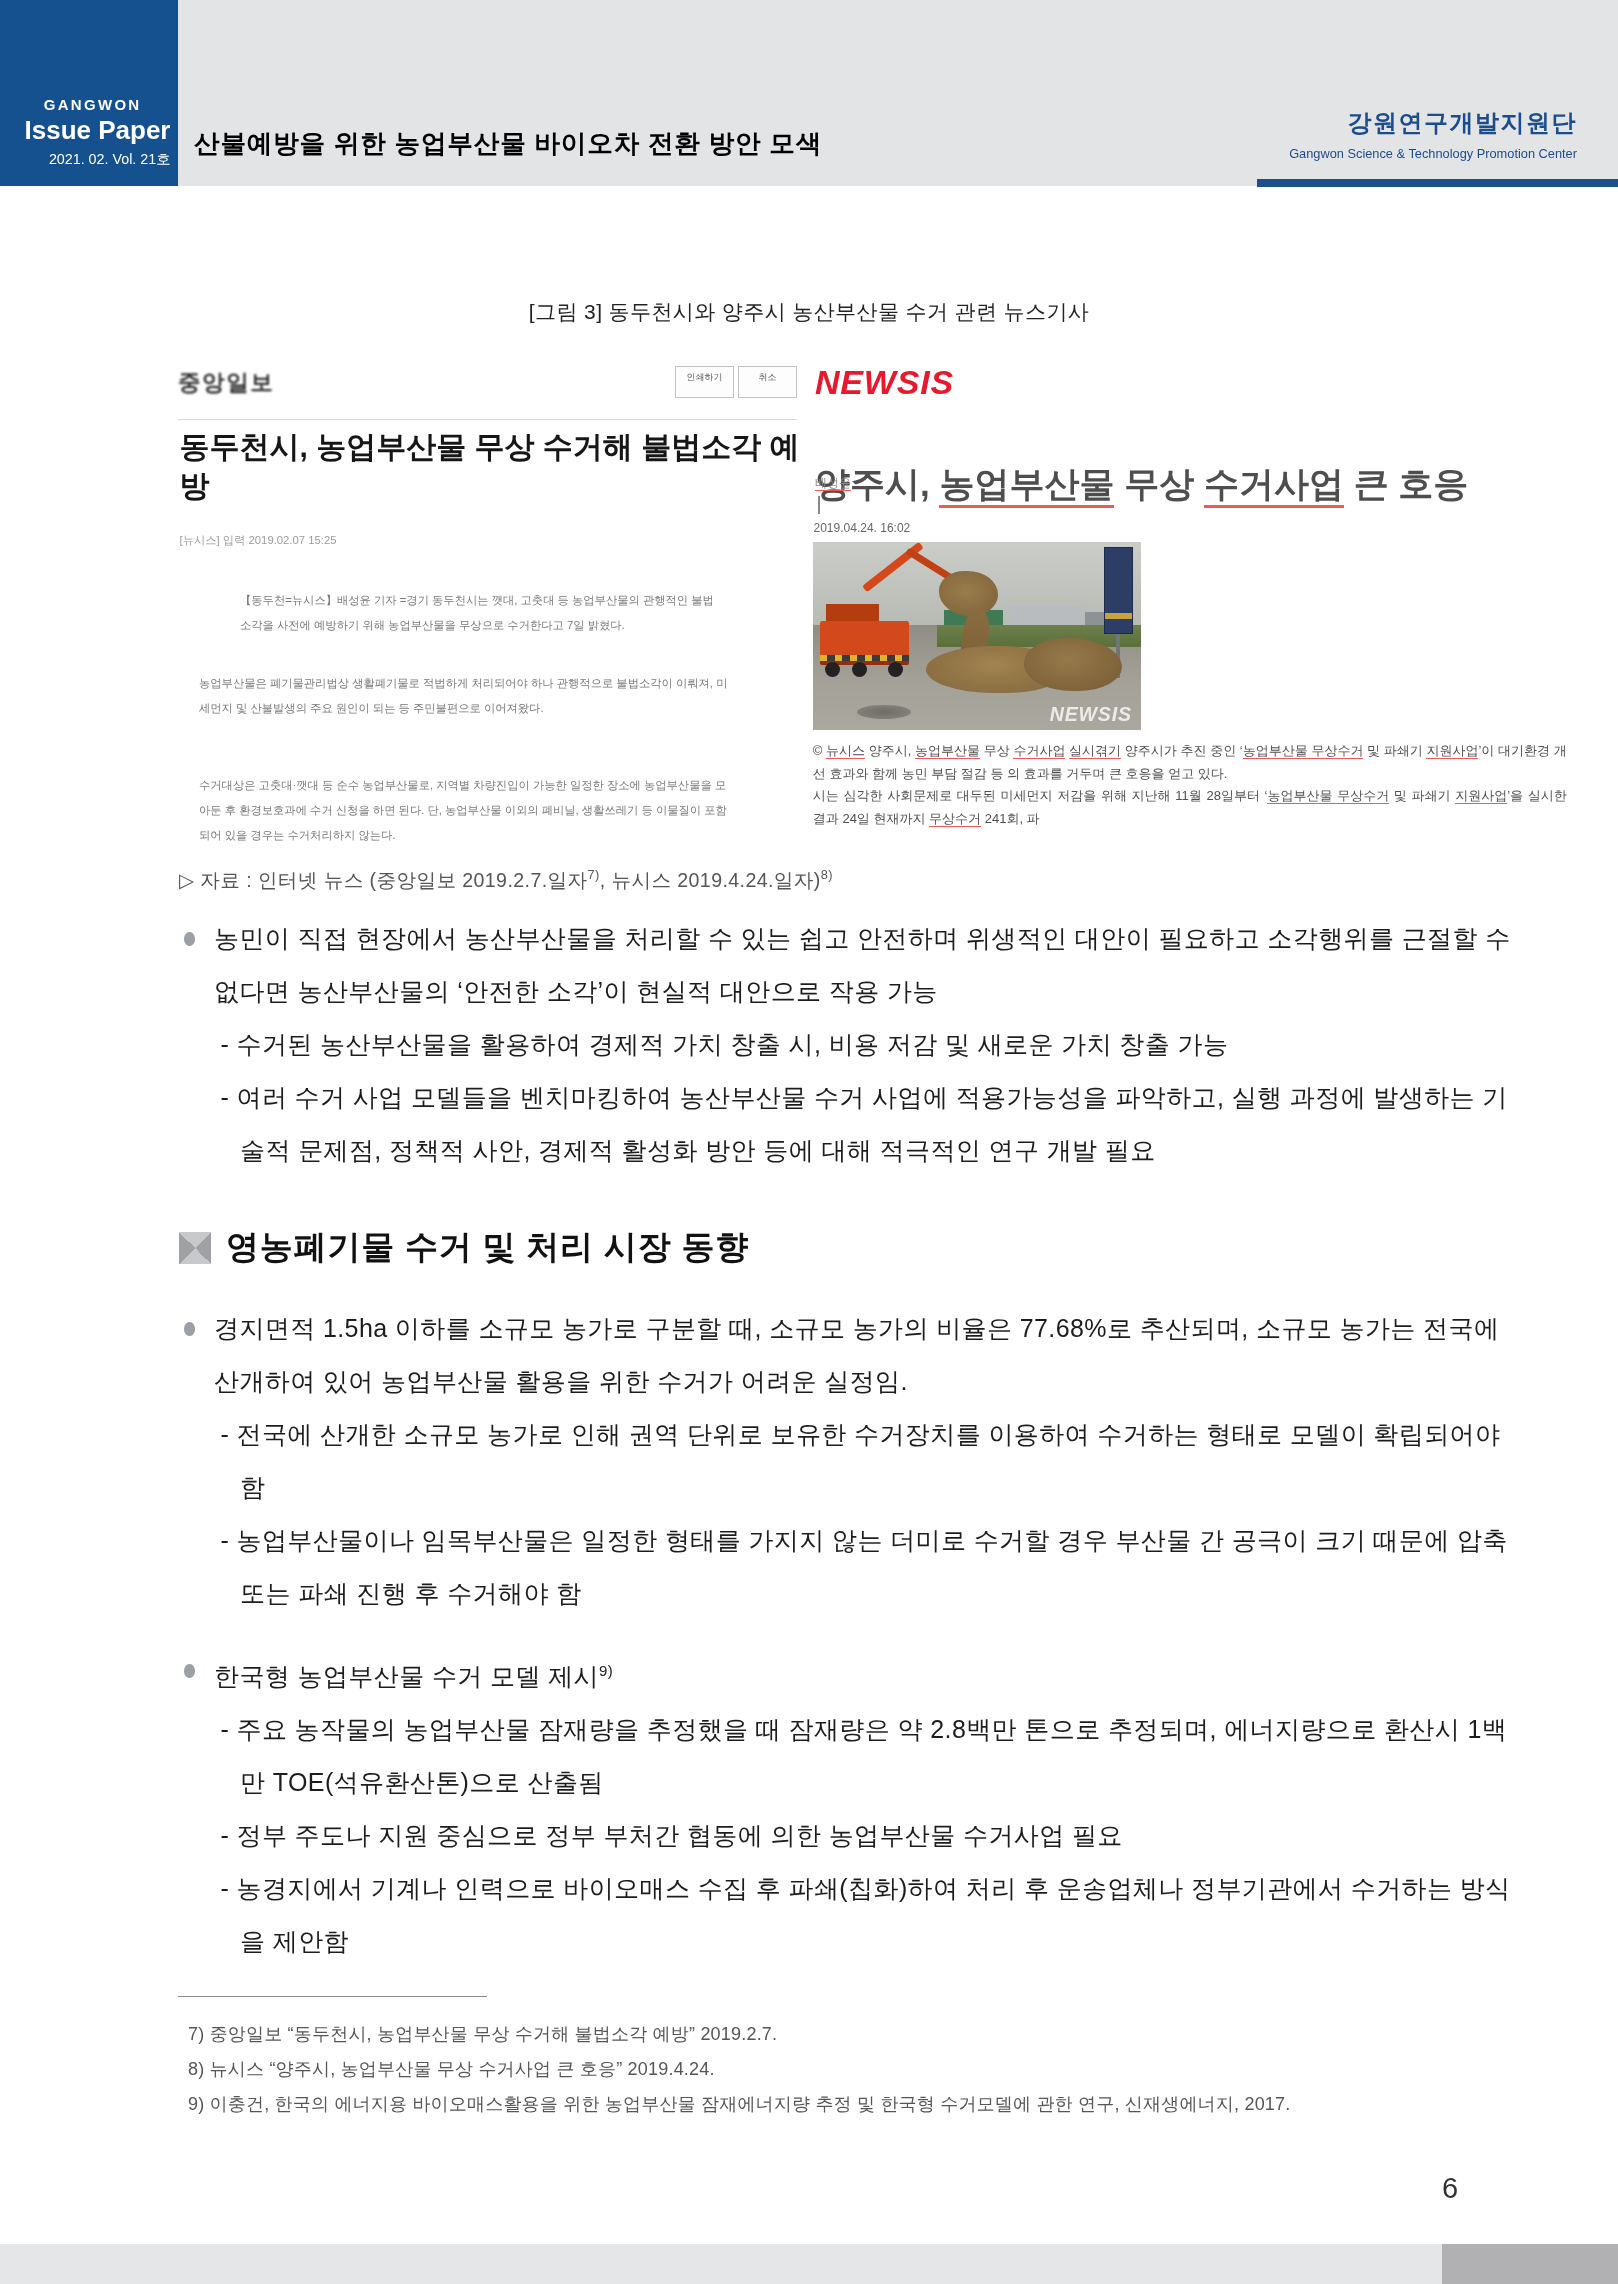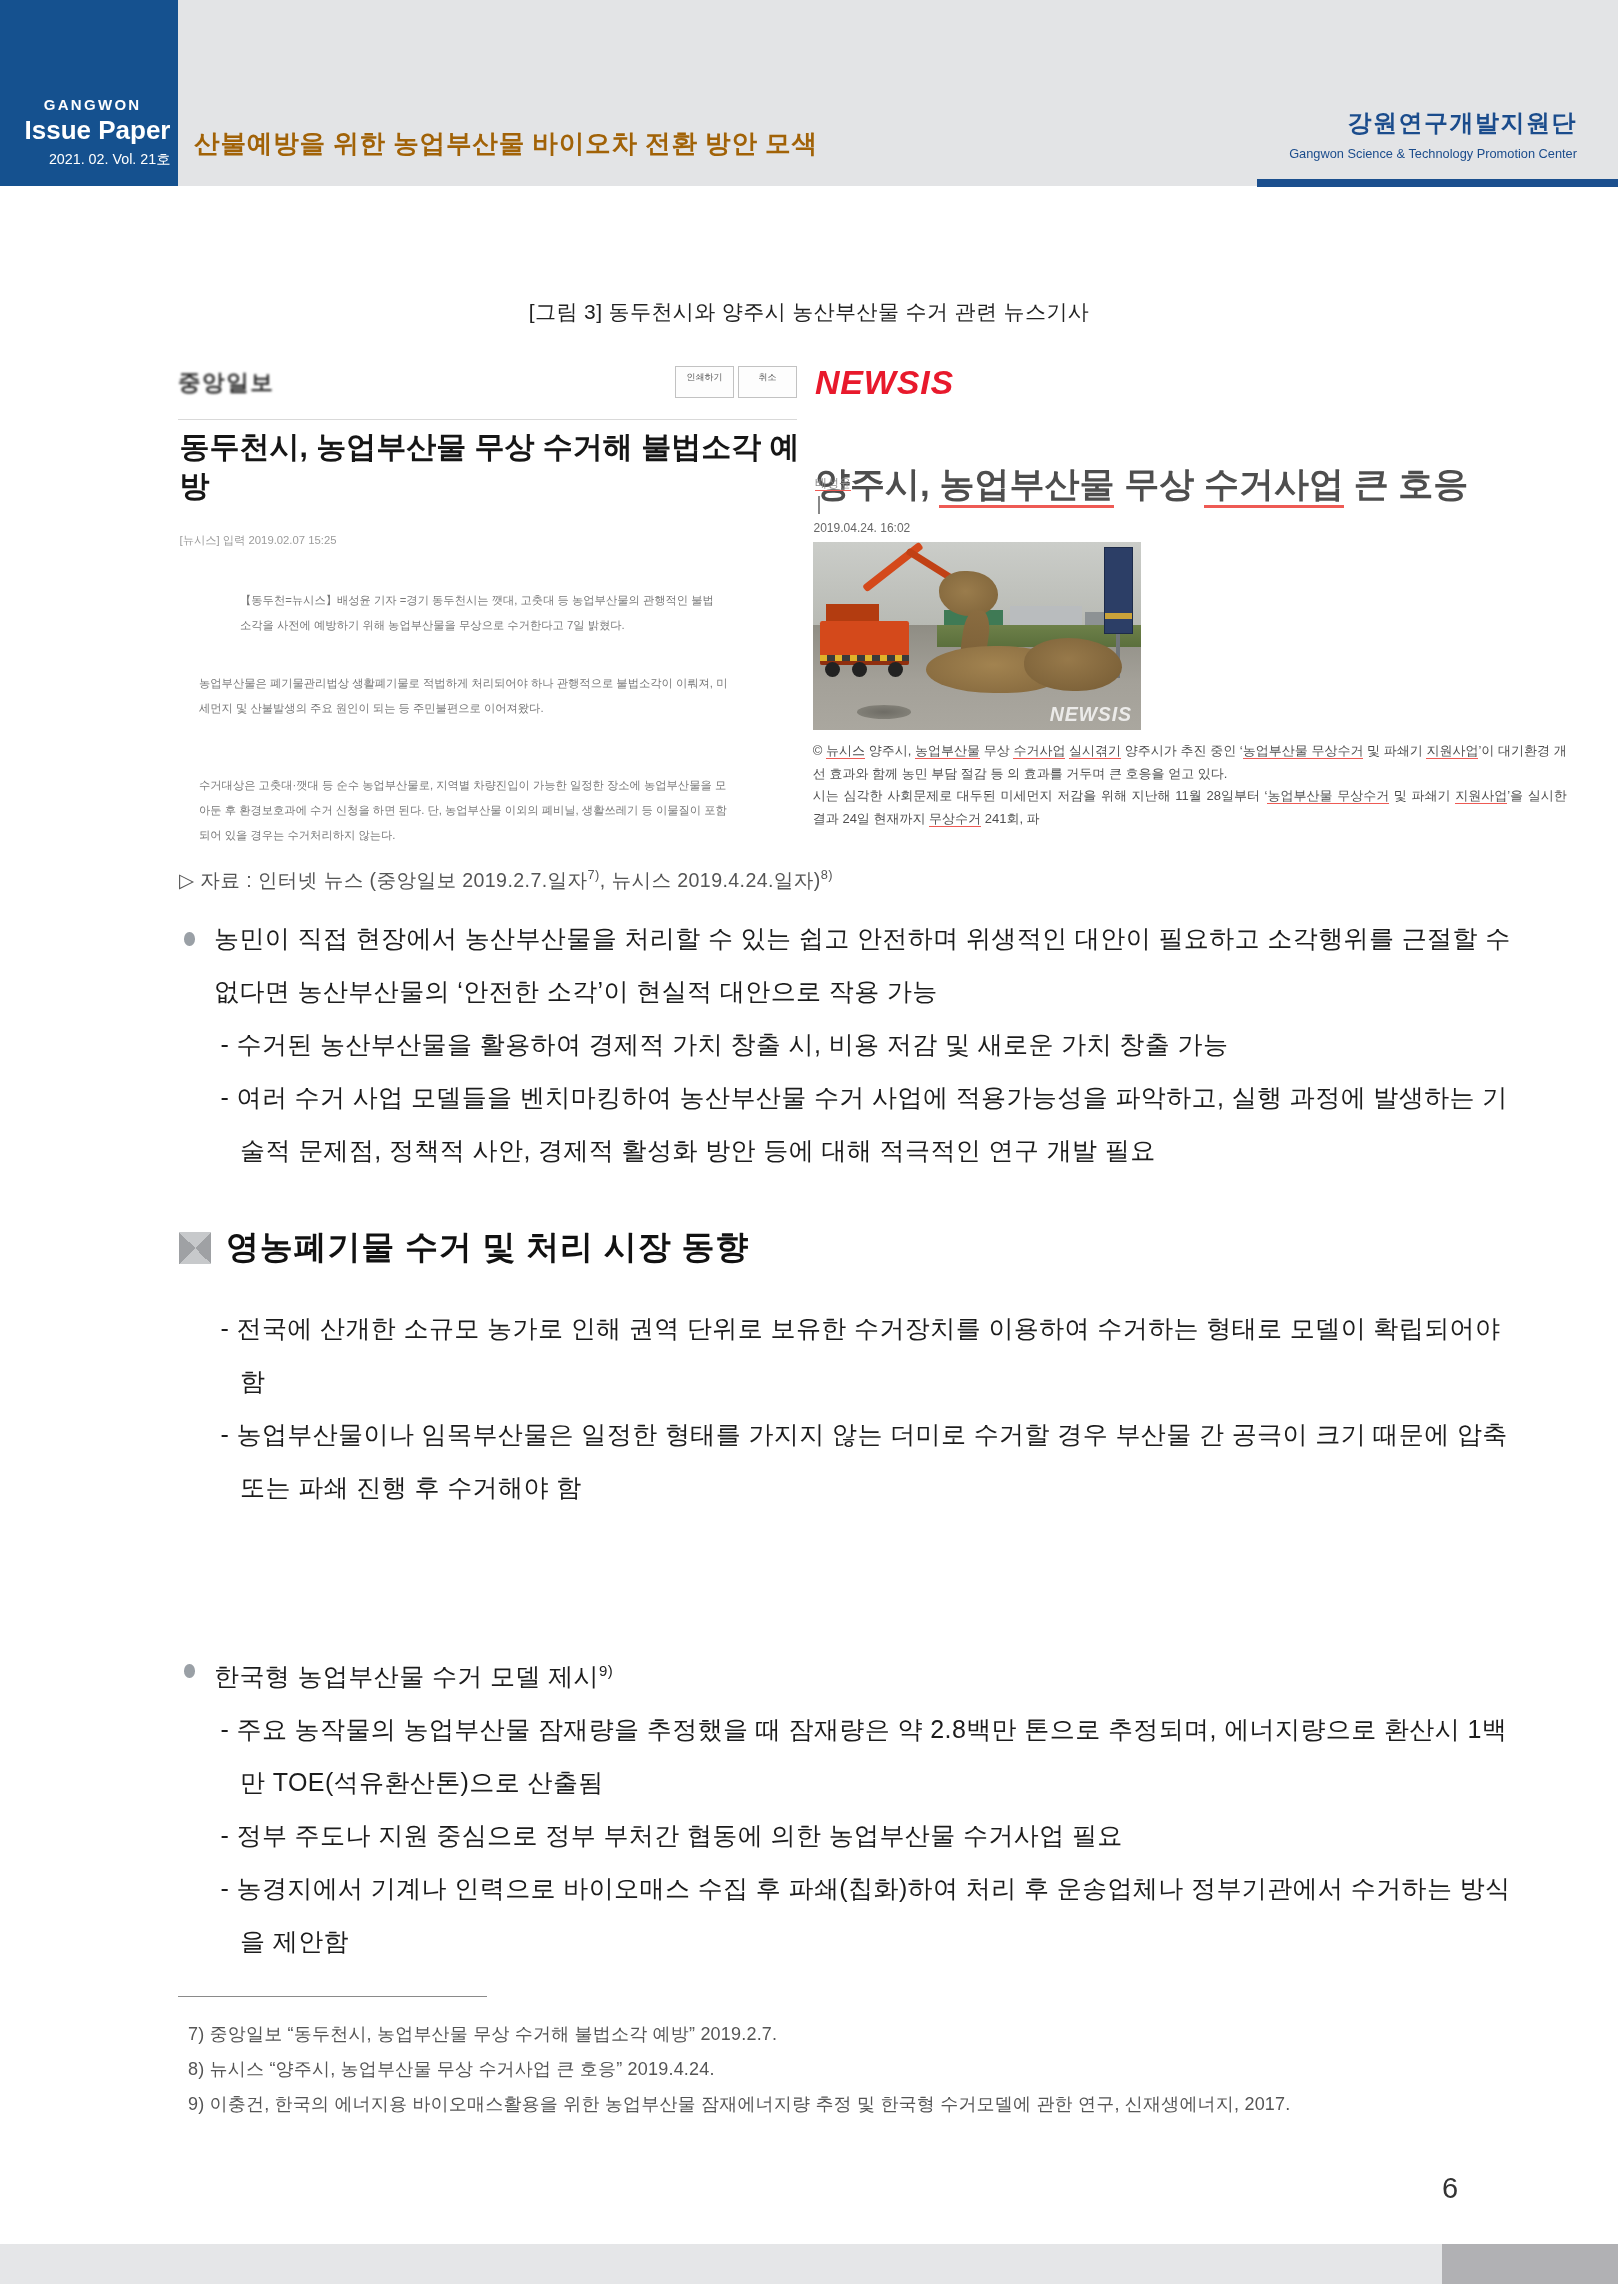--- a/index.html
+++ b/index.html
@@ -5,21 +5,21 @@
   * { margin:0; padding:0; box-sizing:border-box; }
   html,body { background:#ffffff; }
   body { width:1618px; height:2284px; position:relative; font-family:"Liberation Sans","DejaVu Sans",sans-serif; overflow:hidden; }
 
   
   .header { position:absolute; left:0; top:0; width:1618px; height:186px; background:#e3e4e6; }
   .brand-box { position:absolute; left:0; top:0; width:178px; height:186px; background:#15518f; color:#fff; display:flex; flex-direction:column; justify-content:flex-end; padding:0 7.5px 16.6px 0; text-align:right; }
   .brand-top { font-size:15px; font-weight:bold; letter-spacing:2.3px; padding-right:29px; margin-bottom:1.5px; }
   .brand-main { font-size:26px; font-weight:bold; letter-spacing:0px; }
   .brand-sub { font-size:14.3px; margin-top:4.5px; letter-spacing:0px; }
-  .doc-title { position:absolute; left:194px; top:126px; font-size:25.6px; font-weight:bold; color:#a16207; letter-spacing:0.8px;font-family:Liberation Serif, serif; }
+  .doc-title { position:absolute; left:194px; top:126px; font-size:25.6px; font-weight:bold; color:#000000; letter-spacing:0.8px; }
   .org { position:absolute; right:41px; top:107px; text-align:right; color:#1b4c8c; }
   .org-kr { font-size:24px; font-weight:bold; letter-spacing:1.5px;font-family:Liberation Mono, monospace; }
   .org-en { font-size:12.8px; margin-top:6.8px; }
   .header-blue-bar { position:absolute; left:1257px; top:179px; width:361px; height:8.3px; background:#1b4f8e; }
 
   
   .fig-caption { position:absolute; left:0; top:298px; width:1618px; text-align:center; font-size:21px; color:#222; letter-spacing:0.4px; }
 
   
   .joongang { position:absolute; left:169px; top:361px; width:636px; height:493px; filter:blur(0.3px); }
@@ -184,20 +184,24 @@
   <div class="dash">- 수거된 농산부산물을 활용하여 경제적 가치 창출 시, 비용 저감 및 새로운 가치 창출 가능</div>
   <div class="dash">- 여러 수거 사업 모델들을 벤치마킹하여 농산부산물 수거 사업에 적용가능성을 파악하고, 실행 과정에 발생하는 기술적 문제점, 정책적 사안, 경제적 활성화 방안 등에 대해 적극적인 연구 개발 필요</div>
 </div>
 
 <div class="section-head">
   <div class="sq-marker"></div>
   <div class="section-title">영농폐기물 수거 및 처리 시장 동향</div>
 </div>
 
 <div class="bullets bl2">
+  <div class="bullet">
+    <span class="dot"></span>
+    <span>경지면적 1.5ha 이하를 소규모 농가로 구분할 때, 소규모 농가의 비율은 77.68%로 추산되며, 소규모 농가는 전국에 산개하여 있어 농업부산물 활용을 위한 수거가 어려운 실정임.</span>
+  </div>
   <div class="dash">- 전국에 산개한 소규모 농가로 인해 권역 단위로 보유한 수거장치를 이용하여 수거하는 형태로 모델이 확립되어야 함</div>
   <div class="dash">- 농업부산물이나 임목부산물은 일정한 형태를 가지지 않는 더미로 수거할 경우 부산물 간 공극이 크기 때문에 압축 또는 파쇄 진행 후 수거해야 함</div>
 </div>
 
 <div class="bullets bl3">
   <div class="bullet">
     <span class="dot"></span>
     <span>한국형 농업부산물 수거 모델 제시</span><sup class="fn">9)</sup>
   </div>
   <div class="dash">- 주요 농작물의 농업부산물 잠재량을 추정했을 때 잠재량은 약 2.8백만 톤으로 추정되며, 에너지량으로 환산시 1백만 TOE(석유환산톤)으로 산출됨</div>

